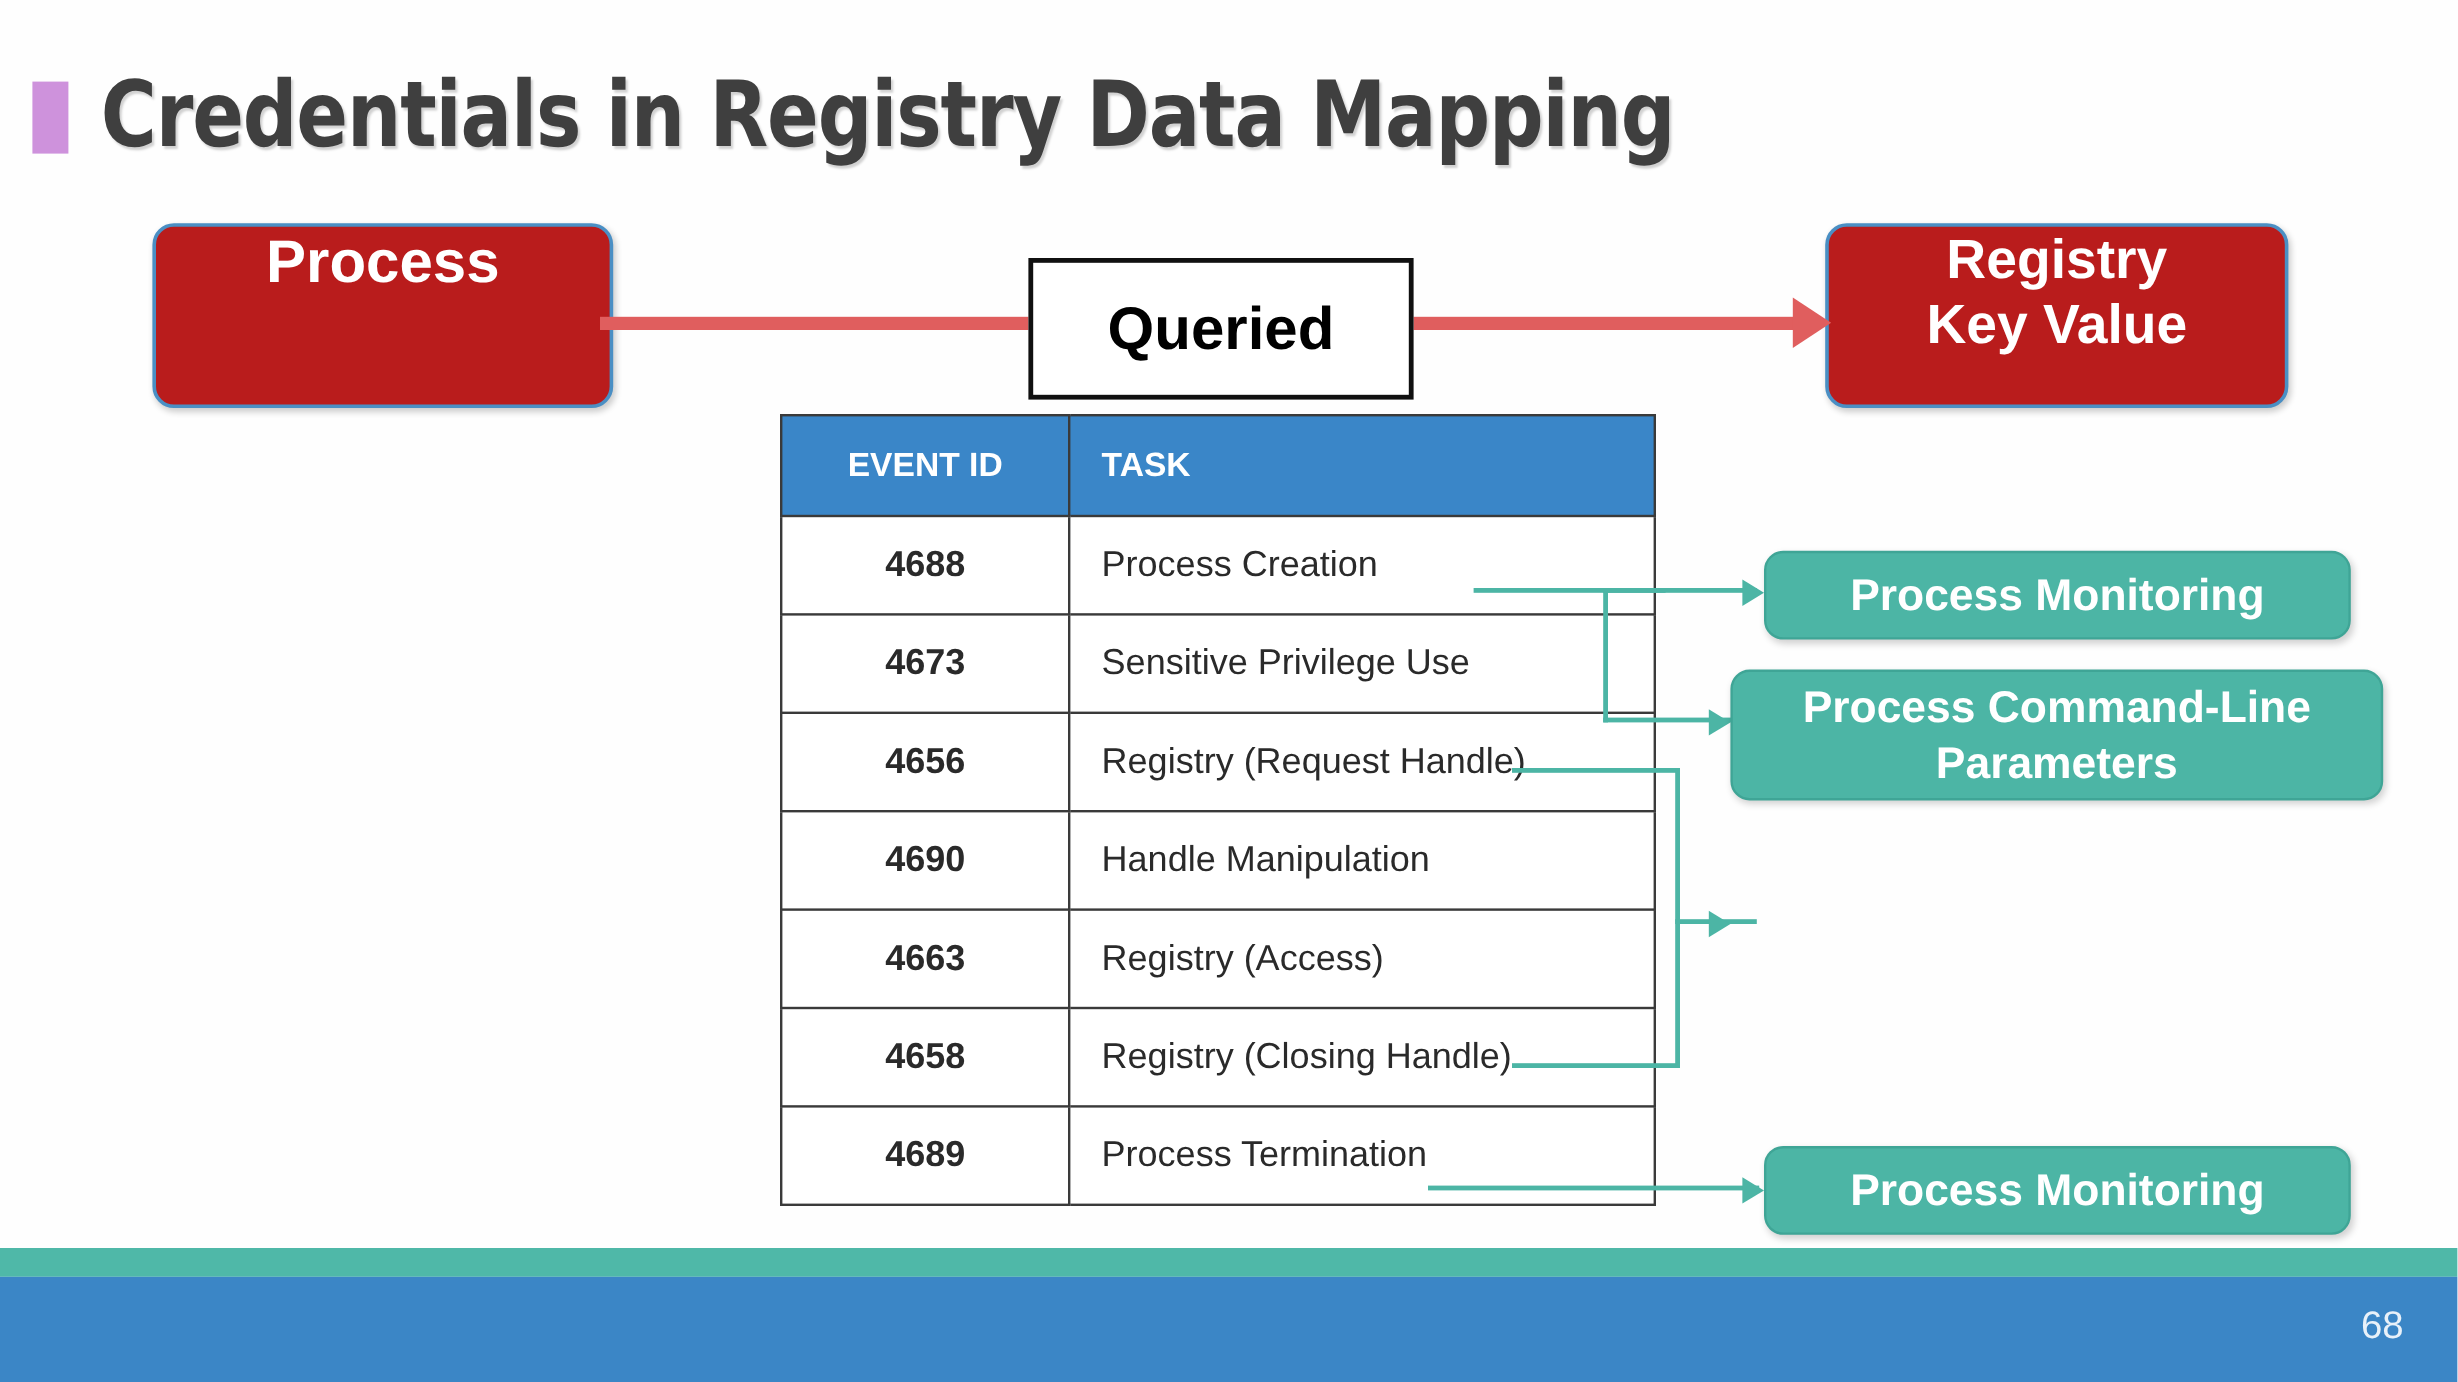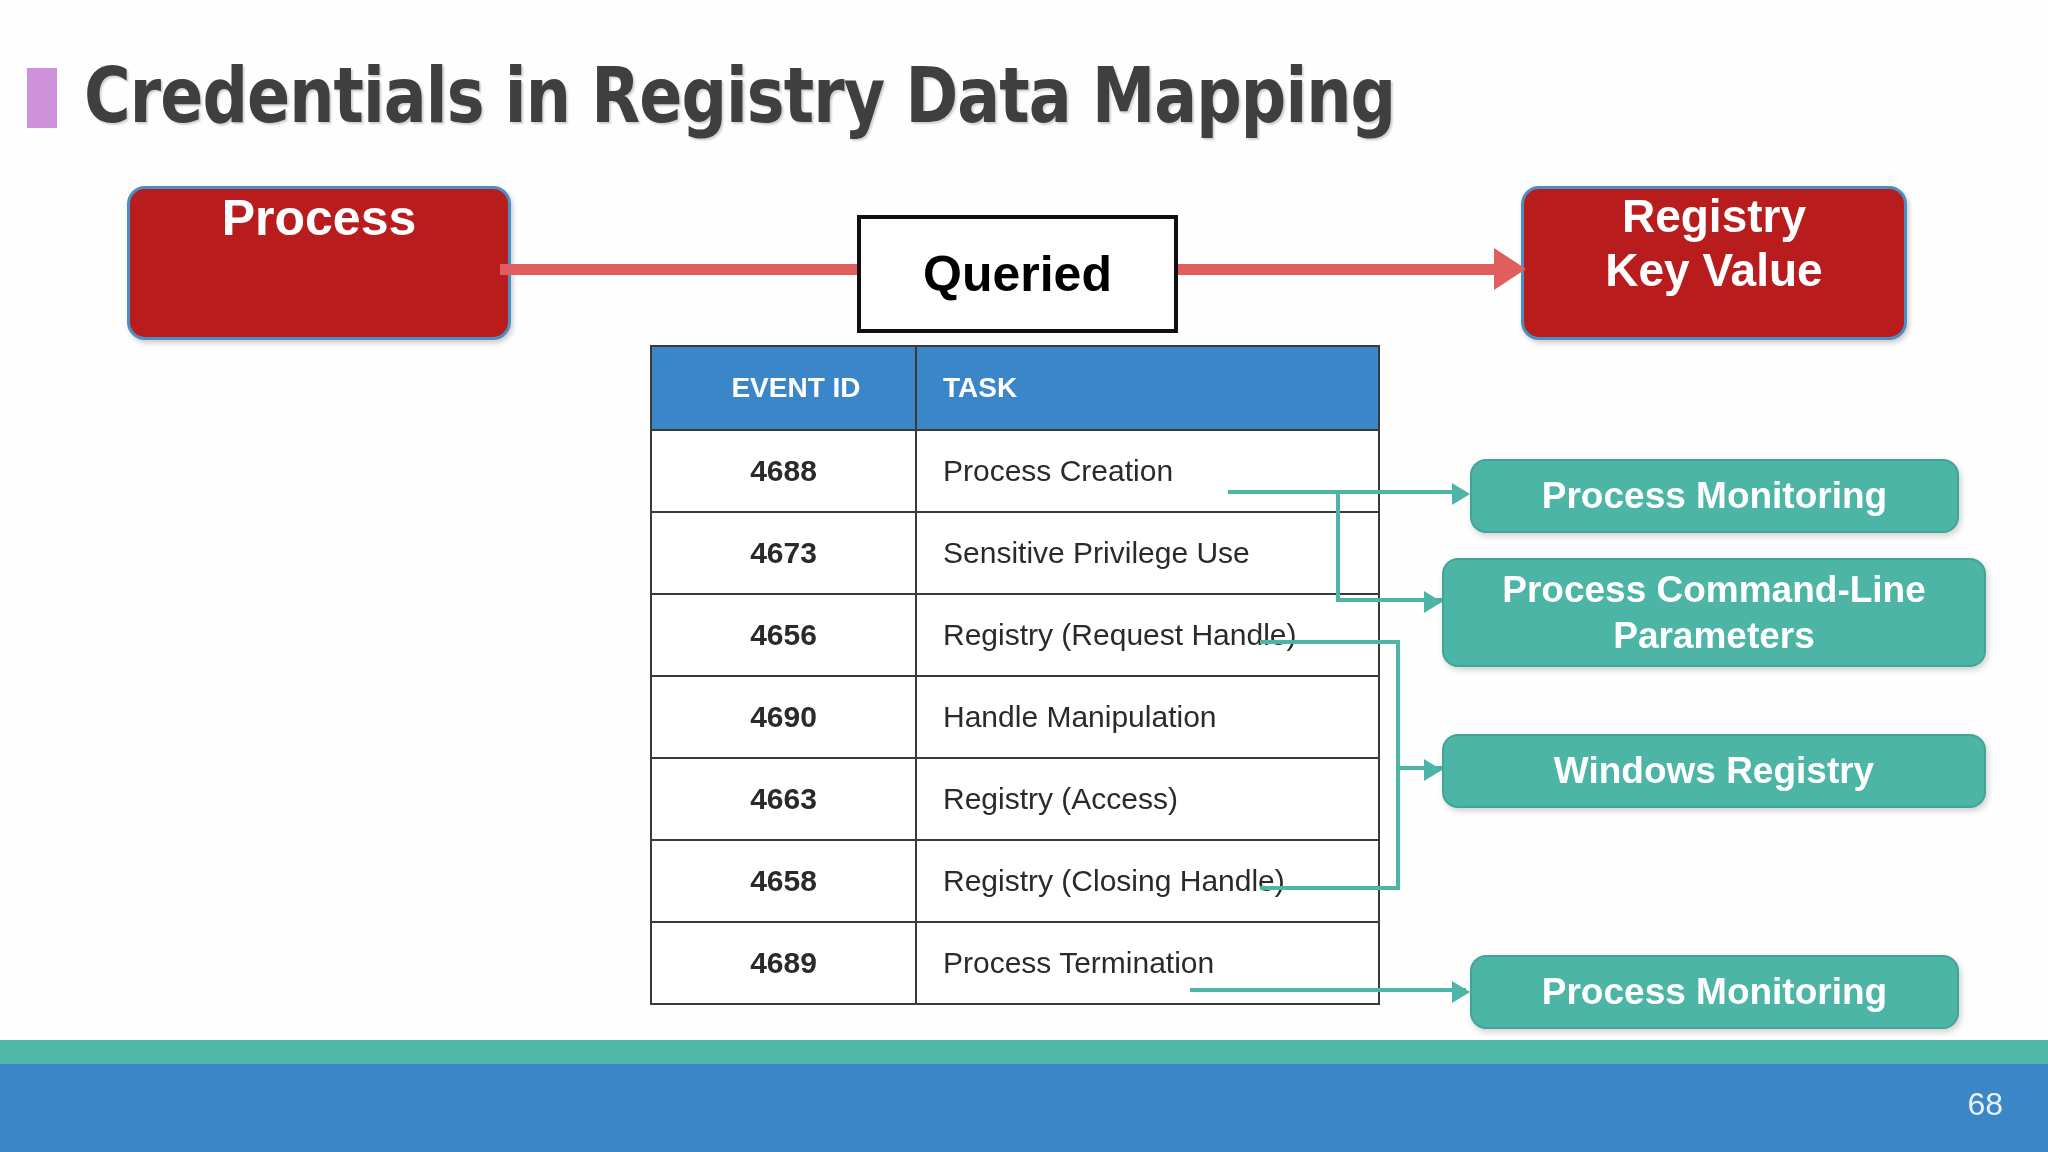--- a/index.html
+++ b/index.html
@@ -57,21 +57,21 @@
     position:absolute;left:650px;top:345px;width:730px;
     border-collapse:collapse;border:2px solid #3A3A3A;
     background:#FFFFFF;z-index:3;
   }
   #evt-table th,#evt-table td{
     border:2px solid #3A3A3A;
     padding:0;height:80px;vertical-align:middle;
   }
   #evt-table thead th{
     background:#3A86C8;color:#FFFFFF;
-    font-size:28px;font-weight:700;height:82px;padding-left:25px;
+    font-size:28px;font-weight:700;height:82px;
   }
   #evt-table thead th.h-id{text-align:center;width:238px;}
   #evt-table thead th.h-task{text-align:left;padding-left:26px;}
   #evt-table td.c-id{
     text-align:center;font-size:30px;font-weight:700;color:#2A2A2A;width:238px;
   }
   #evt-table td.c-task{
     text-align:left;padding-left:26px;font-size:30px;font-weight:400;color:#2A2A2A;margin-left:35px;
   }
 
@@ -189,23 +189,20 @@
 
   <div class="ln lnh" style="left:1190px;top:988px;width:276px;"></div>
   <div class="arw" style="left:1452px;top:981px;"></div>
 
   <div class="tbox" id="tbox-1">
     <span>Process Monitoring</span>
   </div>
   <div class="tbox" id="tbox-2">
     <span>Process Command-Line Parameters</span>
   </div>
-  <div class="tbox" id="tbox-3">
-    <span>Windows Registry</span>
-  </div>
   <div class="tbox" id="tbox-4">
     <span>Process Monitoring</span>
   </div>
 
   <div id="footer-teal"></div>
   <div id="footer-blue"></div>
   <div id="page-num">68</div>
 
 </div>
 

